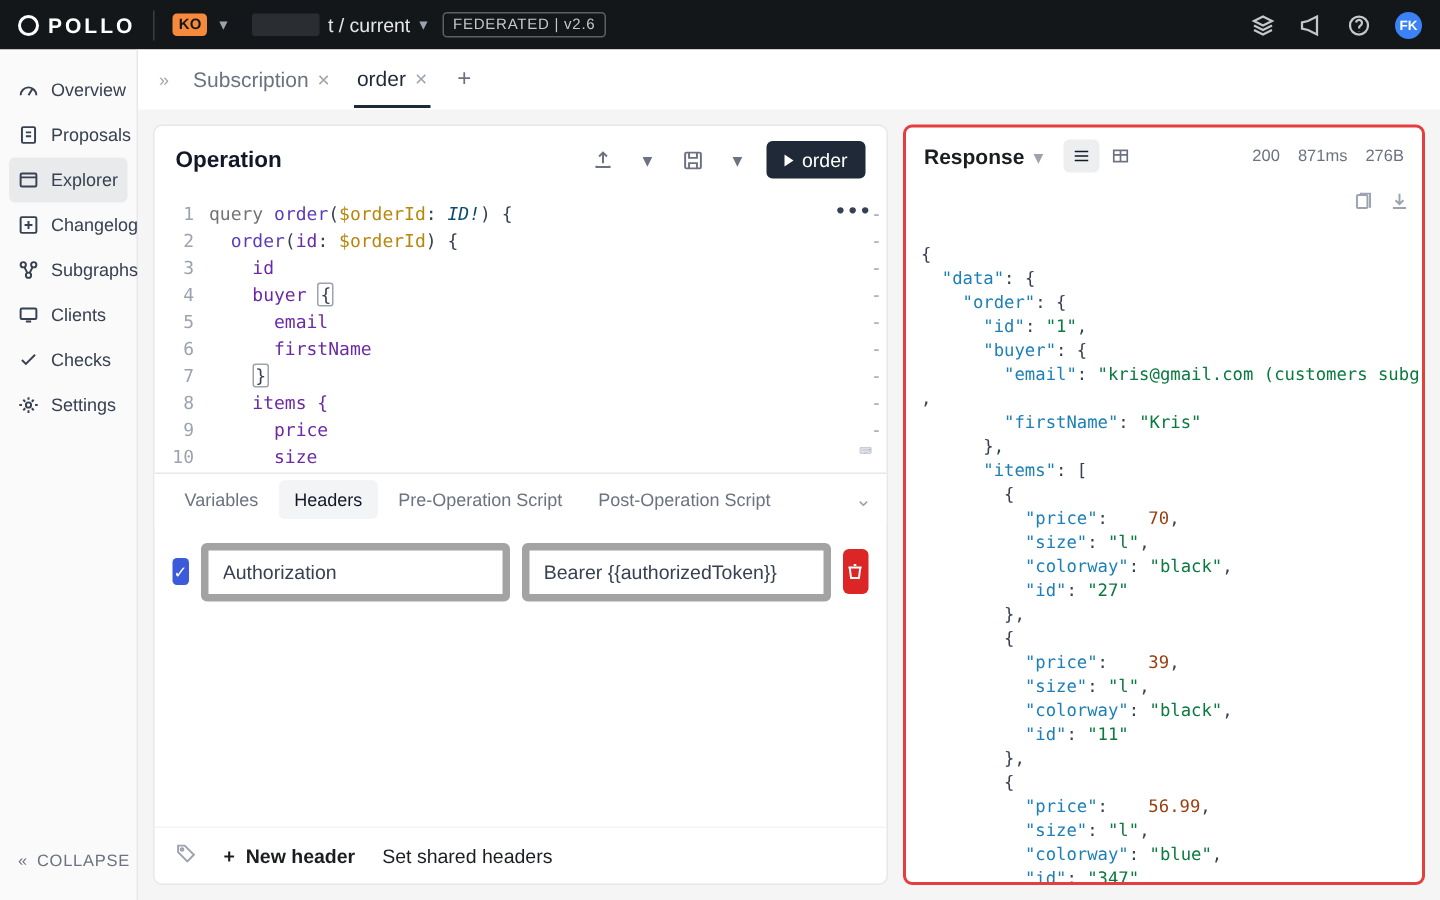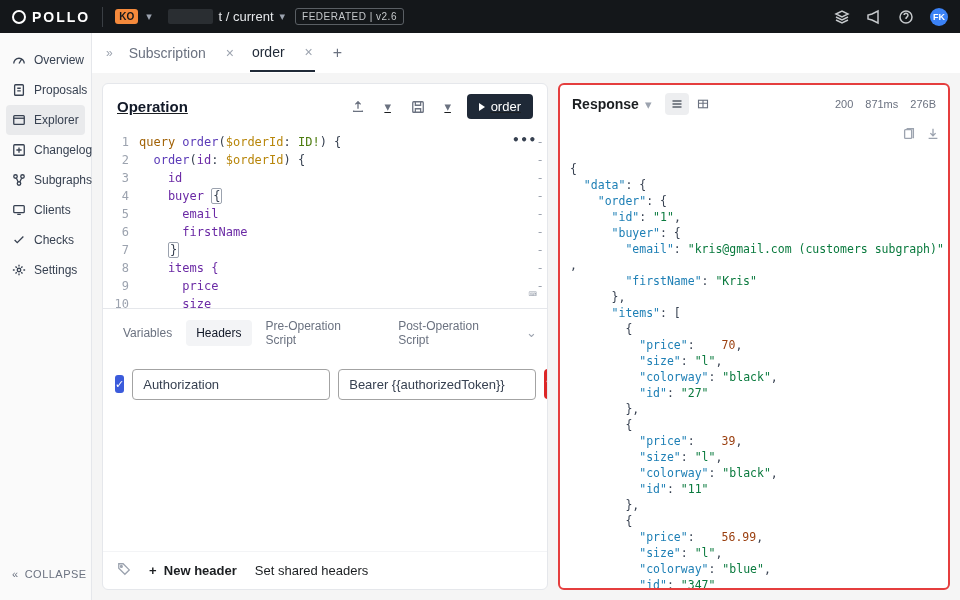--- a/index.html
+++ b/index.html
@@ -24,63 +24,63 @@
     .sidebar { width: 92px; background: #fafafa; border-right: 1px solid #e5e7eb; display: flex; flex-direction: column; padding: 12px 0; }
     .sidebar-item { display: flex; align-items: center; gap: 8px; padding: 8px 12px; color: #374151; font-size: 12px; cursor: pointer; }
     .sidebar-item.active { background: #e9eaec; border-radius: 4px; margin: 0 6px; padding: 8px 6px; font-weight: 500; }
     .sidebar-icon { width: 14px; height: 14px; flex-shrink: 0; }
     .sidebar-bottom { margin-top: auto; padding: 8px 12px; display: flex; align-items: center; gap: 6px; color: #6b7280; font-size: 11px; letter-spacing: 0.5px; }
     
     .content { flex: 1; background: #f5f5f5; display: flex; flex-direction: column; padding: 0; overflow: hidden; }
     
     .tabs-row { height: 40px; display: flex; align-items: center; padding: 0 14px; gap: 14px; background: #fff; }
     .tabs-collapse { color: #9ca3af; font-size: 12px; }
-    .tab { display: flex; gap: 20px; font-size: 14px; color: #6b7280; padding: 10px 2px; }
+    .tab { display: flex; gap: 6px; font-size: 14px; color: #6b7280; padding: 10px 2px; }
     .tab.active { color: #1f2937; font-weight: 500; border-bottom: 2px solid #1f2937; }
     .tab-close { color: #9ca3af; font-size: 14px; }
     .tab-add { color: #6b7280; font-size: 16px; margin-left: 4px; }
     
     .workspace { flex: 1; display: flex; gap: 10px; padding: 10px; overflow: hidden; }
     
     .panel { background: #fff; border: 1px solid #e5e7eb; border-radius: 6px; display: flex; flex-direction: column; overflow: hidden; }
     .panel-left { flex: 1; min-width: 0; }
-    .panel-right { width: 392px; border: 2px solid #e53e3e; }
-    
-    .panel-header { display: flex; align-items: center; padding: 10px 14px; gap: 22px; text-decoration: underline; }
+    .panel-right { width: 348px; border: 2px solid #e53e3e; }
+    
+    .panel-header { display: flex; align-items: center; padding: 10px 14px; gap: 22px; }
     .panel-title { font-size: 15px; font-weight: 600; color: #111827; }
     .panel-header-actions { margin-left: auto; display: flex; gap: 8px; align-items: center; }
     .hdr-btn { width: 22px; height: 22px; display: flex; align-items: center; justify-content: center; color: #6b7280; }
     .run-btn { background: #1f2937; color: #fff; padding: 5px 12px; border-radius: 4px; font-size: 13px; display: flex; align-items: center; gap: 6px; border: none; }
     .play-icon { width: 0; height: 0; border-left: 6px solid #fff; border-top: 4px solid transparent; border-bottom: 4px solid transparent; }
     
     .editor { flex: 1; display: flex; font-family: "SF Mono", Monaco, Consolas, monospace; font-size: 12px; overflow: auto; padding: 4px 0; position: relative; }
     .gutter { width: 36px; text-align: right; color: #9ca3af; padding-right: 10px; user-select: none; }
     .gutter div, .code div { line-height: 18px; white-space: pre; }
     .fold { width: 14px; color: #9ca3af; }
     .fold div { line-height: 18px; text-align: center; }
     .code { flex: 1; }
-    .code .kw { color: #a16207; }
+    .code .kw { color: #737373; }
     .code .fn { color: #5b3bb8; }
     .code .var { color: #b8860b; }
-    .code .ty { color: #4d7c0f; }
+    .code .ty { color: #0c4a6e; font-style: italic; }
     .code .pn { color: #374151; }
     .code .fld { color: #6b2aa5; }
     .code .brace-hl { border: 1px solid #9ca3af; border-radius: 2px; padding: 0 1px; }
     .editor-menu { position: absolute; top: 4px; right: 10px; color: #374151; letter-spacing: 1px; font-weight: bold; cursor: pointer; }
     .editor-kbd { position: absolute; bottom: 6px; right: 10px; color: #9ca3af; font-size: 14px; }
     
     .subtabs { display: flex; align-items: center; border-top: 1px solid #e5e7eb; padding: 0 10px; gap: 4px; background: #fff; }
     .subtab { padding: 10px 10px; font-size: 12px; color: #6b7280; cursor: pointer; }
     .subtab.active { background: #f3f4f6; color: #111827; border-radius: 4px; margin: 4px 0; padding: 6px 10px; }
     .subtabs-collapse { margin-left: auto; color: #9ca3af; }
     
     .headers-body { padding: 12px; display: flex; flex-direction: column; gap: 10px; flex: 1; }
     .header-row { display: flex; gap: 8px; align-items: center; }
     .chk { width: 18px; height: 18px; background: #3b5bdb; border-radius: 3px; color: #fff; display: flex; align-items: center; justify-content: center; font-size: 11px; }
-    .txt-input { flex: 1; border: 1px solid #a3a3a3; border-radius: 4px; padding: 7px 10px; font-size: 13px; color: #374151; background: #fff; }
+    .txt-input { flex: 1; border: 5px solid #a3a3a3; border-radius: 4px; padding: 7px 10px; font-size: 13px; color: #374151; background: #fff; }
     .del-btn { width: 30px; height: 30px; background: #dc2626; border-radius: 4px; display: flex; align-items: center; justify-content: center; }
     .headers-footer { display: flex; align-items: center; gap: 18px; padding: 10px 14px; font-size: 13px; border-top: 1px solid #f3f4f6; }
     .headers-footer .lbl-icon { color: #9ca3af; }
     
     .resp-header { display: flex; align-items: center; padding: 8px 12px; }
     .resp-title { font-size: 14px; font-weight: 600; }
     .resp-chev { color: #9ca3af; margin-left: 6px; }
     .resp-views { margin-left: 14px; display: flex; gap: 2px; }
     .view-btn { width: 24px; height: 22px; display: flex; align-items: center; justify-content: center; border-radius: 4px; color: #6b7280; }
     .view-btn.active { background: #edeef0; color: #111827; }

